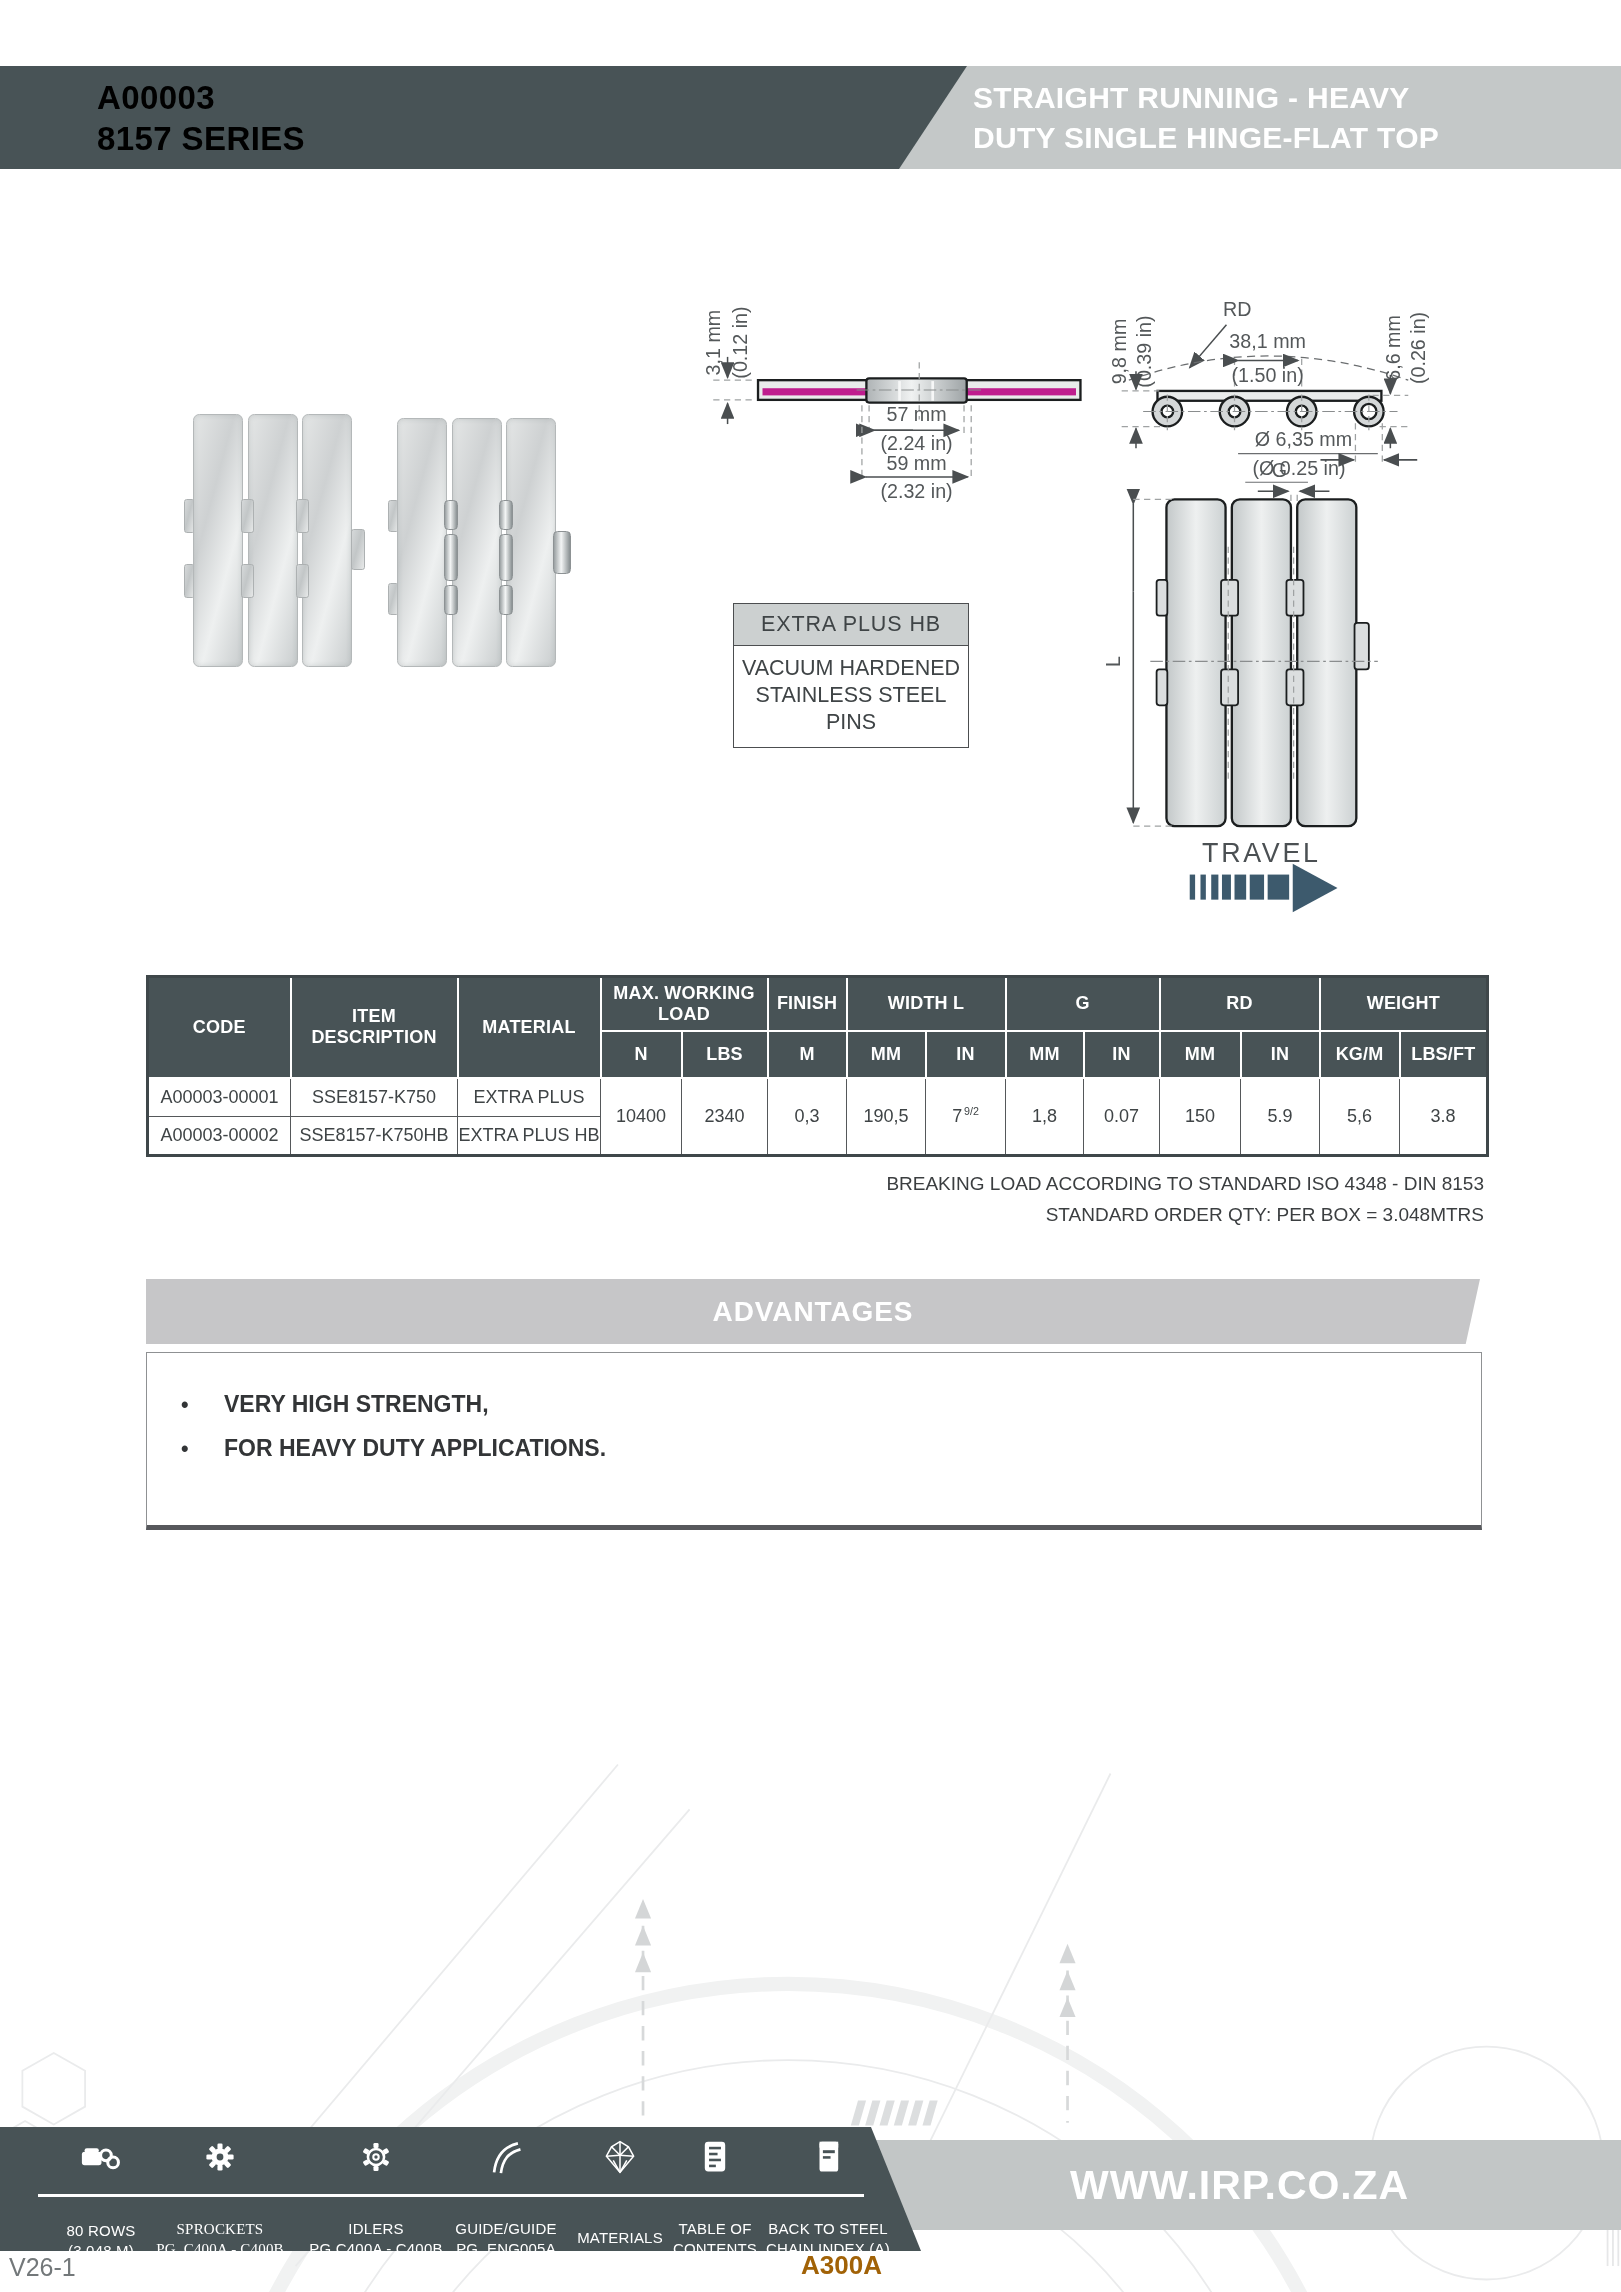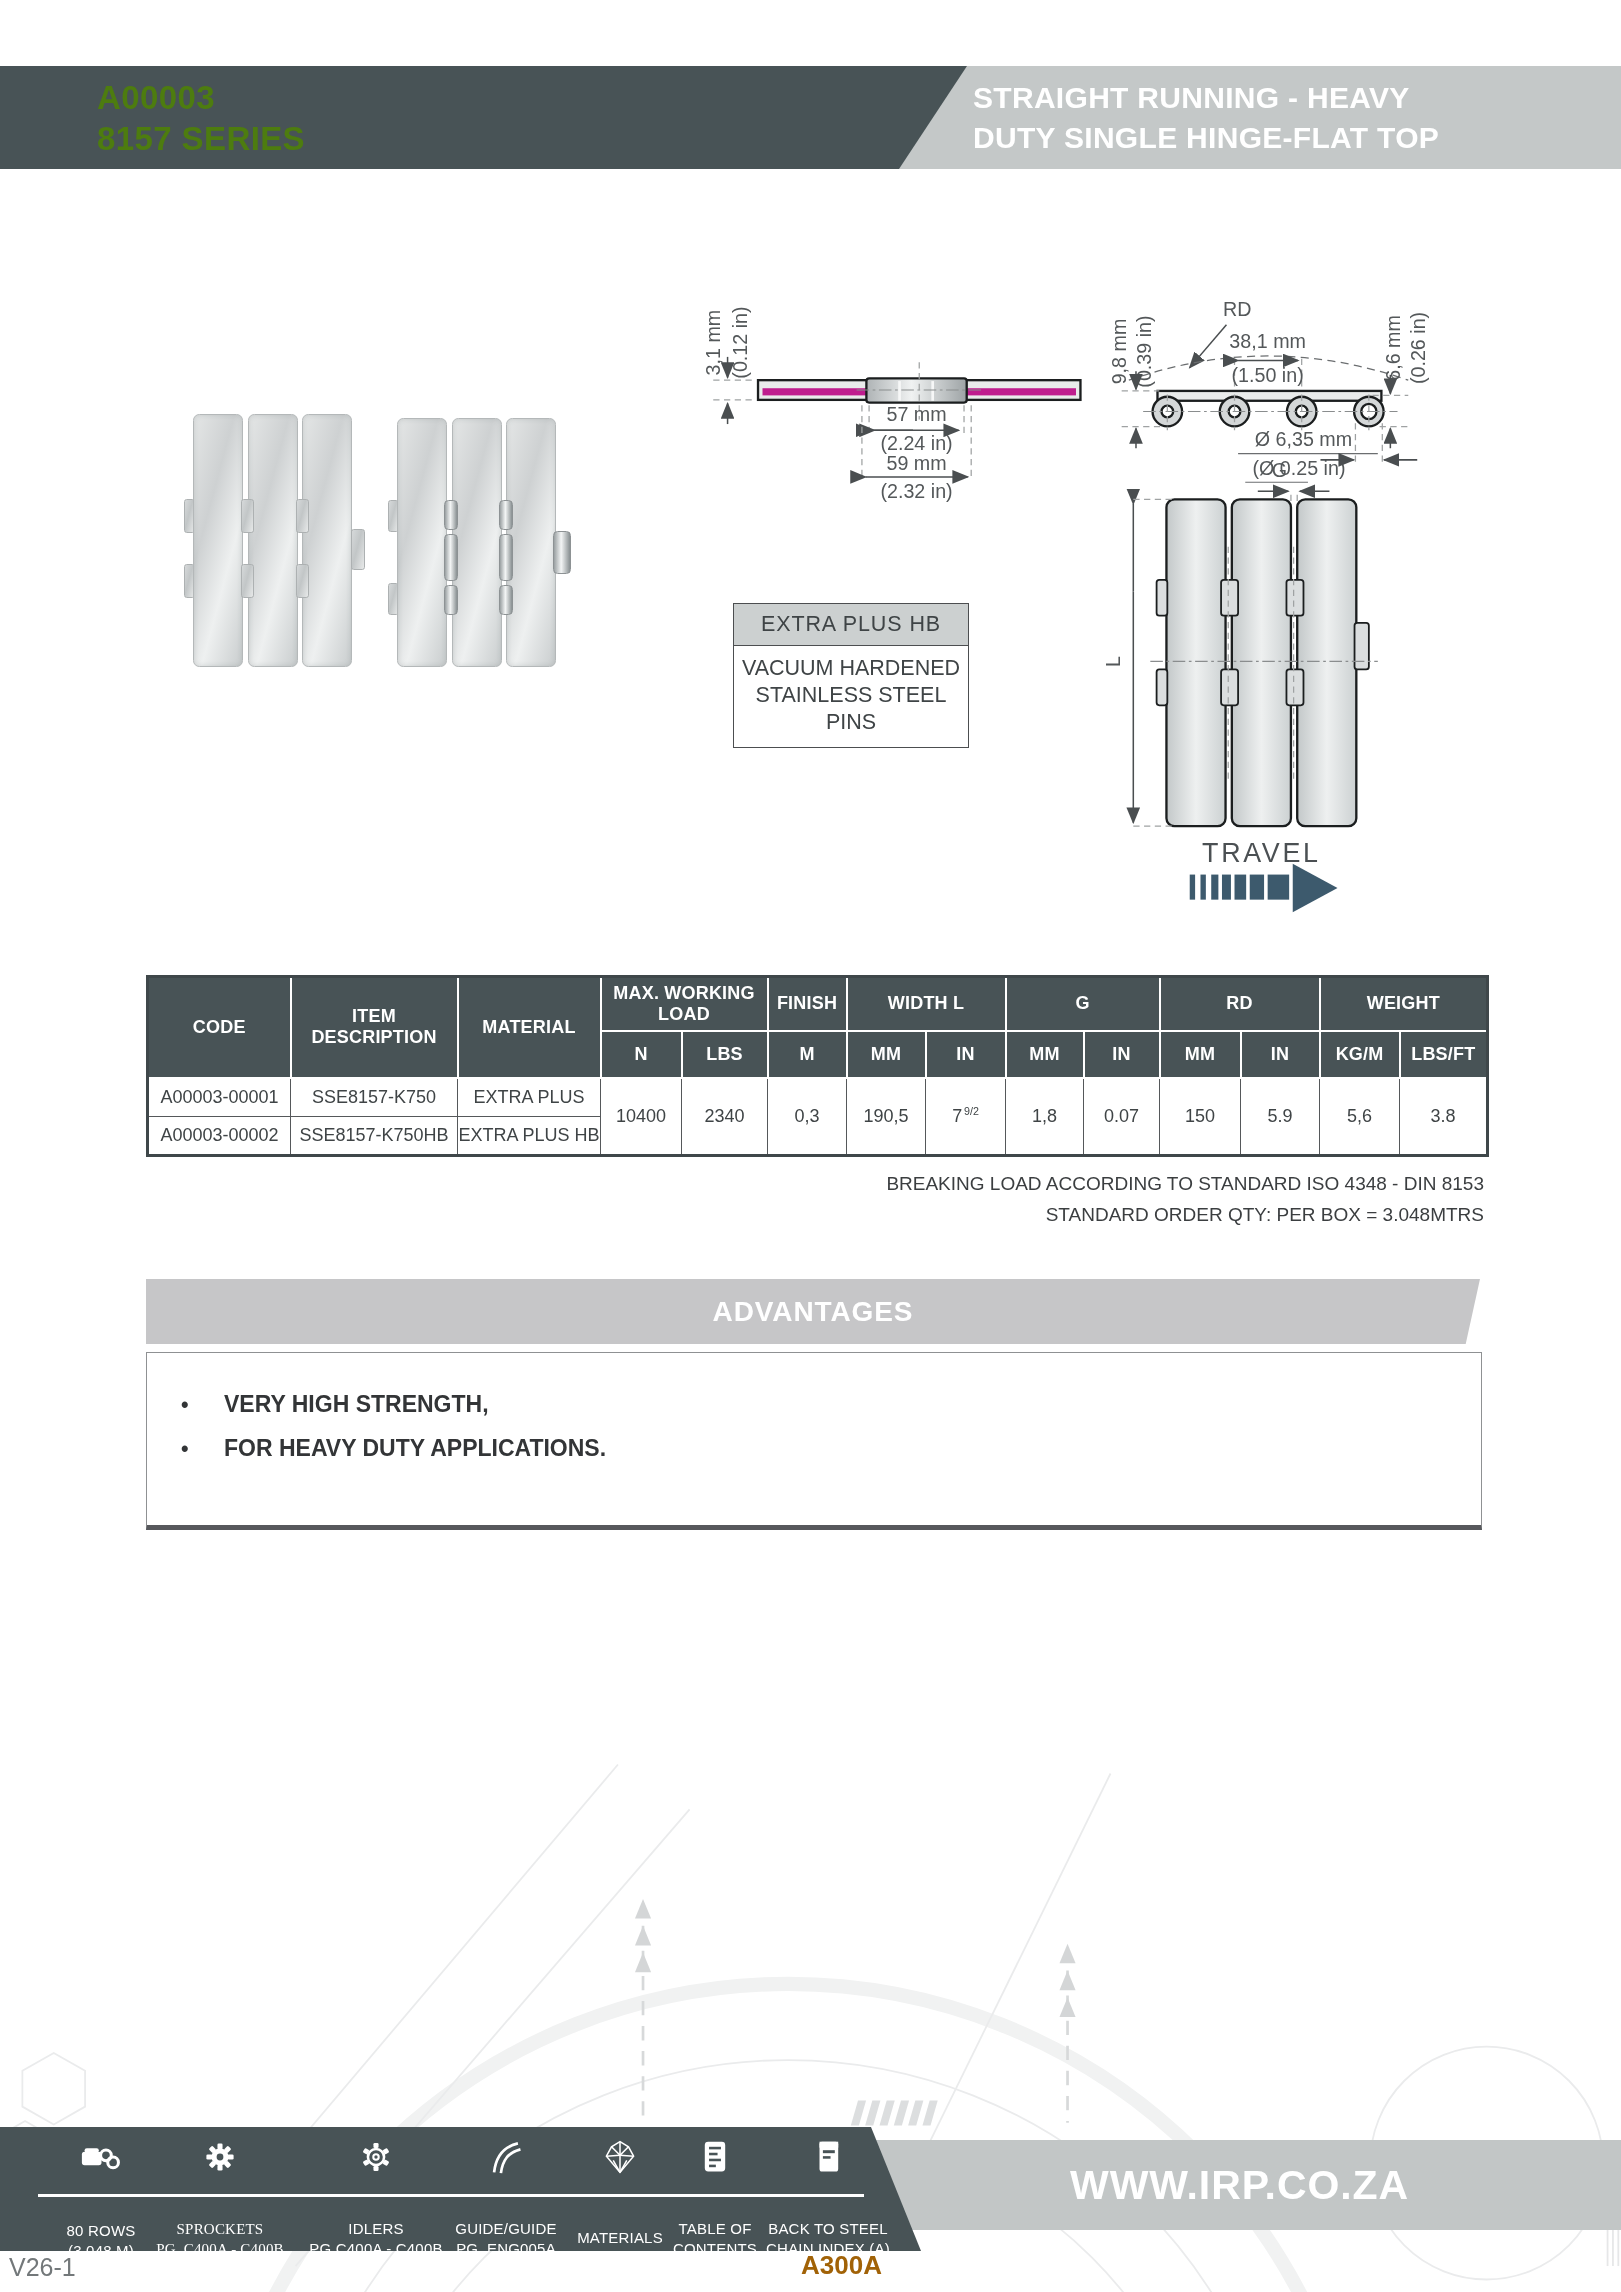--- a/index.html
+++ b/index.html
@@ -7,21 +7,21 @@
   #page {
     position:relative; width:1621px; height:2293px; background:#fff;
     font-family:"Liberation Sans", sans-serif; overflow:hidden;
   }
 
   
   #header-band { position:absolute; left:0; top:66px; width:1621px; height:103px; z-index:2; }
   #header-gray { position:absolute; left:806px; top:0; right:0; height:103px; background:#c4c8c8; }
   #header-dark { position:absolute; left:0; top:0; width:967px; height:103px; background:#485356;
                  clip-path:polygon(0 0,967px 0,899px 103px,0 103px); }
-  .hdr-left { position:absolute; left:97px; top:10.7px; color:#4d7c0f; font-weight:bold;
+  .hdr-left { position:absolute; left:97px; top:10.7px; color:#000000; font-weight:bold;
               font-size:33px; line-height:41px; letter-spacing:0.4px; }
   .hdr-right { position:absolute; left:973px; top:11.6px; color:#fff; font-weight:bold;
                font-size:30px; line-height:40px; letter-spacing:0.3px; }
 
   
   #photo { position:absolute; left:193px; top:407px; width:421px; height:291px; z-index:2; }
   .pgroup { position:absolute; }
   .plate { position:absolute; width:50px; height:253px; border-radius:6.3px;
            background:linear-gradient(105deg,#e4e6e6,#ced1d2 35%,#eef0f0 65%,#c9cdce);
            border:0.9px solid #b4b8b9; box-shadow:inset 0 0 5.4px rgba(120,126,128,.25); }

